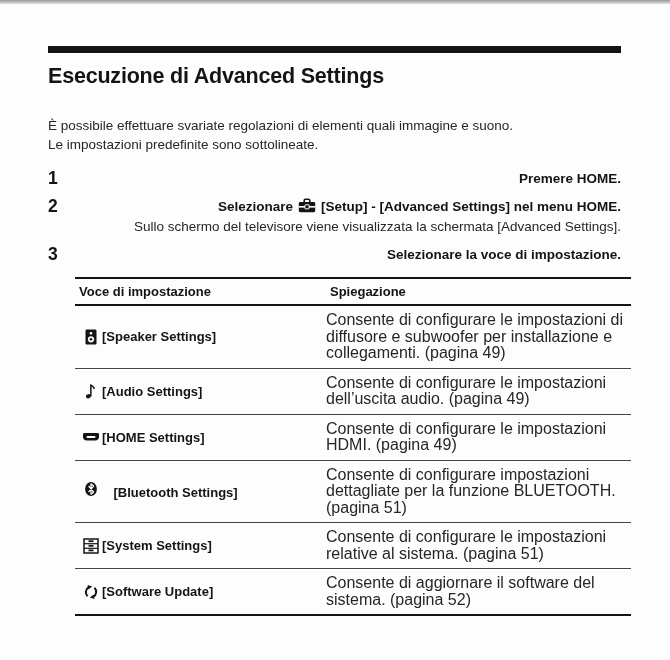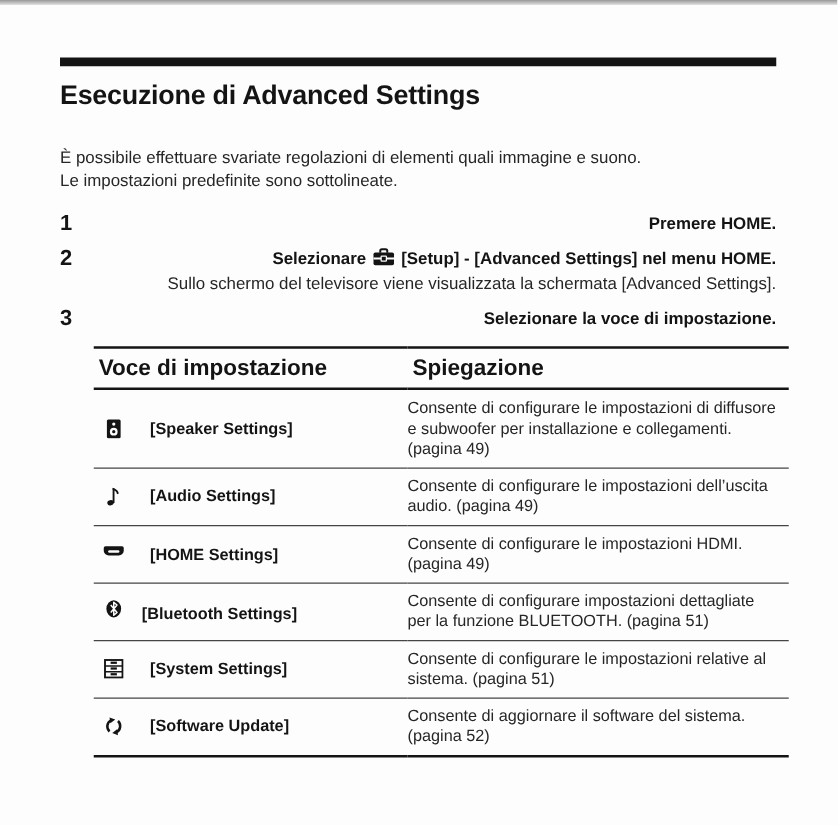--- a/index.html
+++ b/index.html
@@ -27,31 +27,31 @@
   .step-content{flex:1;text-align:right;}
   .step-heading{font-size:13.5px;font-weight:bold;color:#141414;line-height:19px;}
   .step-body{font-size:13.5px;line-height:19px;color:#262626;margin-top:1px;}
   .inline-icon{display:inline-block;margin:0 5px;vertical-align:-2px;line-height:0;}
   .settings-table{
     margin:13px 0 0 27px;width:556px;table-layout:fixed;
     border-collapse:collapse;
     border-top:2px solid #141414;border-bottom:2px solid #141414;
   }
   .settings-table th{
-    text-align:left;font-size:18px;color:#141414;
+    text-align:left;font-size:13px;color:#141414;
     padding:5px 0 5px 4px;border-bottom:2px solid #141414;
   }
   th.col-item{width:247px;}
   .settings-table tbody td{border-top:1px solid #454545;}
   td.item-cell{width:247px;vertical-align:middle;padding:6px 0 6px 7px;}
-  .item-inner{display:flex;align-items:flex-start;gap:20px;}
+  .item-inner{display:flex;align-items:center;gap:2px;}
   .icon-box{flex:0 0 18px;width:18px;display:flex;justify-content:center;line-height:0;}
   .setting-label{font-size:13px;font-weight:bold;color:#141414;white-space:nowrap;}
   td.desc-cell{
-    vertical-align:middle;font-size:13px;line-height:16.5px;
+    vertical-align:middle;font-size:16px;line-height:16.5px;
     color:#262626;padding:6px 6px 6px 0;
   }
 </style>
 </head>
 <body>
 
 <div class="top-strip"></div>
 
 <div class="page">
 

